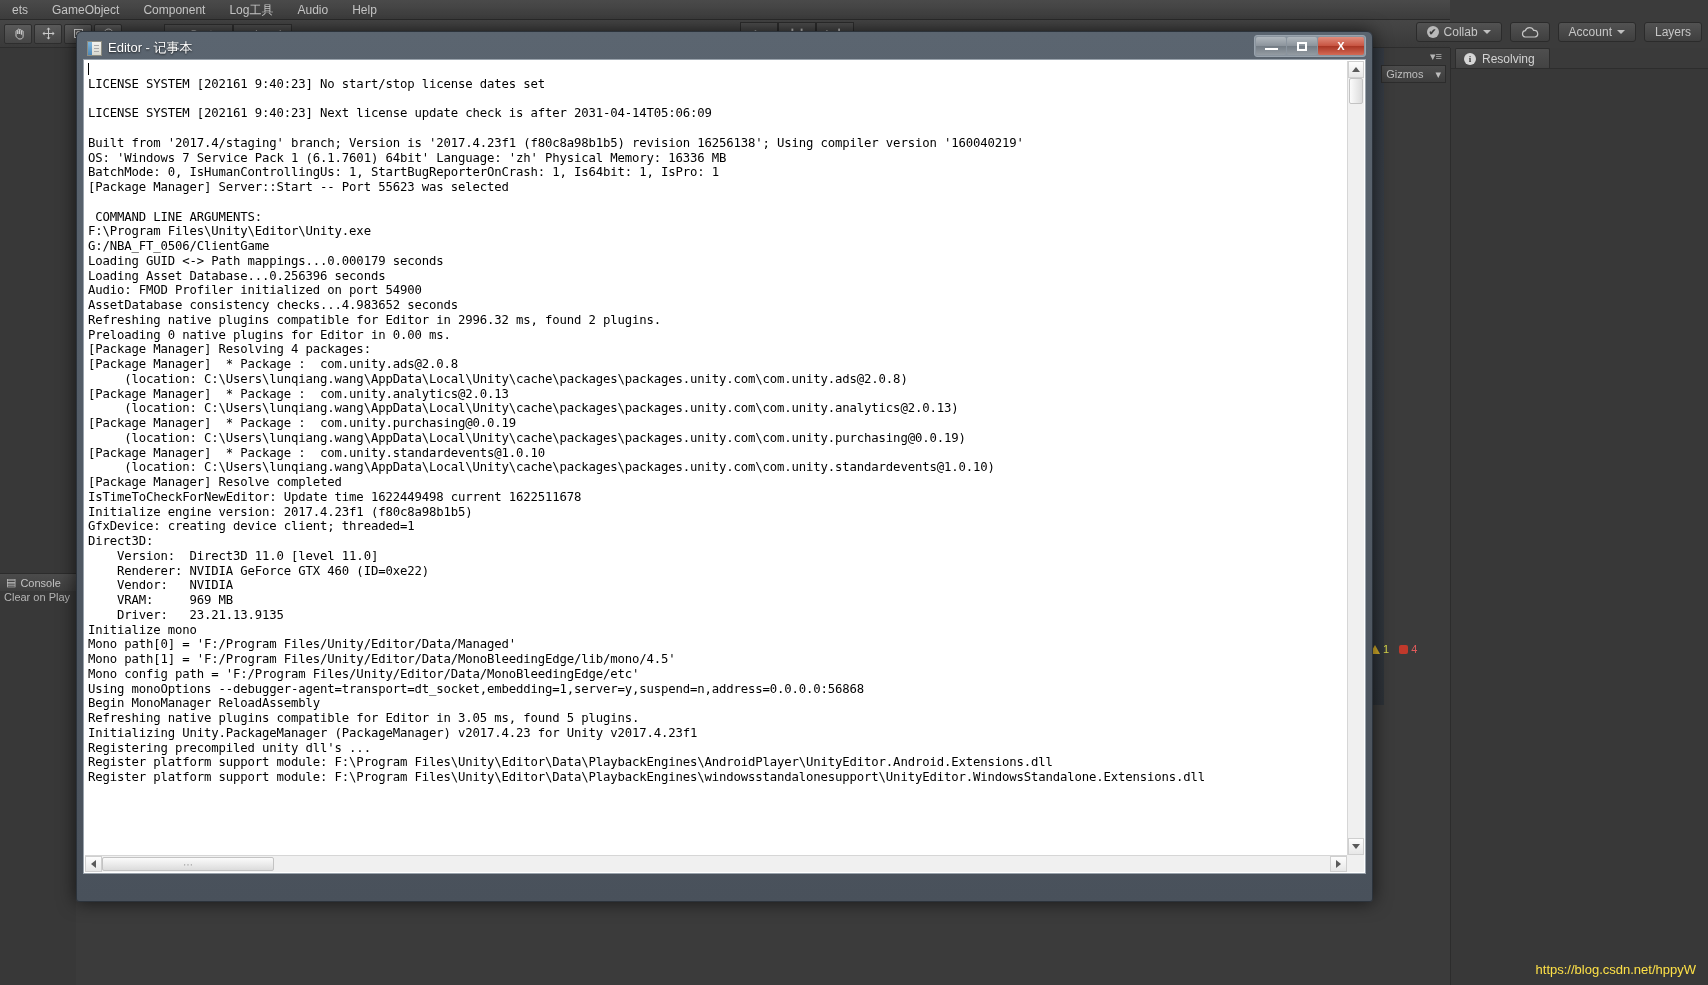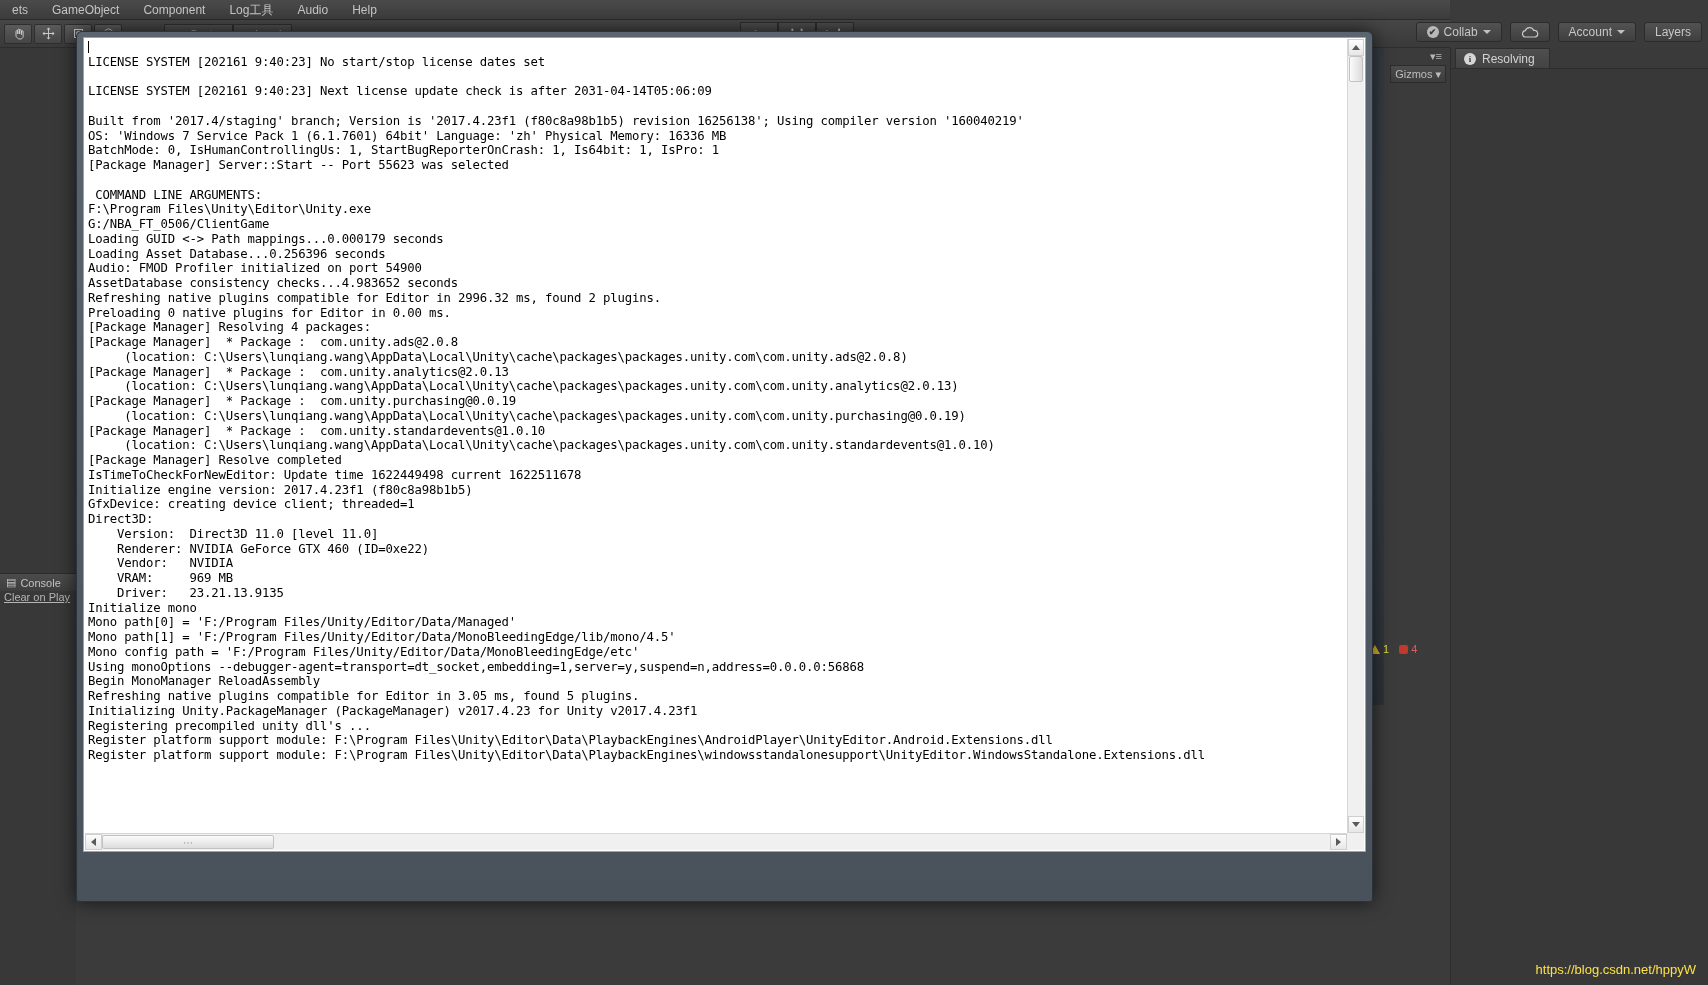--- a/index.html
+++ b/index.html
@@ -94,21 +94,21 @@
   }
   .console-tab {
     position: absolute; left: 0; top: 573px; width: 76px; height: 18px;
     background: linear-gradient(#4b4b4b, #3e3e3e);
     color: #c2c2c2; font-size: 11px;
     display: flex; align-items: center; gap: 4px; padding-left: 6px;
     border-top: 1px solid #2c2c2c;
   }
   .clear-on-play {
     position: absolute; left: 4px; top: 591px;
-    color: #b5b5b5; font-size: 11px; text-decoration: underline;
+    color: #b5b5b5; font-size: 11px;
   }
 
   
   .right-panel {
     position: absolute; right: 0; top: 48px; bottom: 0; width: 258px;
     background: #3a3a3a; border-left: 1px solid #2c2c2c;
   }
   .inspector-tab {
     position: absolute; left: 4px; top: 0; height: 20px; padding: 0 14px 0 8px;
     background: linear-gradient(#4f4f4f, #434343);
@@ -131,21 +131,21 @@
   }
   .gizmos-ham {
     position: absolute; right: 4px; top: 2px; color: #b4b4b4; font-size: 11px;
   }
   .gizmos-btn {
     position: absolute; right: 0; top: 17px;
     height: 18px; padding: 0 4px;
     background: linear-gradient(#4c4c4c, #3d3d3d);
     border: 1px solid #2c2c2c;
     color: #bebebe; font-size: 11px;
-    display: flex; align-items: center; gap: 3px;
+    display: flex; align-items: center; gap: 12px;
   }
 
   
   .status-counters {
     position: absolute; left: 1370px; top: 643px;
     display: flex; align-items: center; gap: 10px;
     font-size: 11px;
   }
   .warn-ct { color: #d8d84a; display: flex; align-items: center; gap: 3px; }
   .err-ct  { color: #e05b5b; display: flex; align-items: center; gap: 3px; }
@@ -437,20 +437,36 @@
       <span>Resolving</span>
     </div>
     <div class="inspector-body"></div>
   </div>
 
   <div class="watermark">https://blog.csdn.net/hppyW</div>
 </div>
 
 <div id="notepad">
 
+  <div class="np-titlebar">
+    <div class="np-icon"></div>
+    <div class="np-title">Editor - 记事本</div>
+
+    <div class="np-winbtns">
+      <div class="np-wb">
+        <span class="wb-min"></span>
+      </div>
+      <div class="np-wb">
+        <span class="wb-max"></span>
+      </div>
+      <div class="np-wb close">
+        <span>X</span>
+      </div>
+    </div>
+  </div>
 
 
   <div class="np-clientarea">
 
     <div class="np-textarea">
       <div id="log-text"><div><span class="caret"></span></div><div>LICENSE SYSTEM [202161 9:40:23] No start/stop license dates set</div><div>&nbsp;</div><div>LICENSE SYSTEM [202161 9:40:23] Next license update check is after 2031-04-14T05:06:09</div><div>&nbsp;</div><div>Built from '2017.4/staging' branch; Version is '2017.4.23f1 (f80c8a98b1b5) revision 16256138'; Using compiler version '160040219'</div><div>OS: 'Windows 7 Service Pack 1 (6.1.7601) 64bit' Language: 'zh' Physical Memory: 16336 MB</div><div>BatchMode: 0, IsHumanControllingUs: 1, StartBugReporterOnCrash: 1, Is64bit: 1, IsPro: 1</div><div>[Package Manager] Server::Start -- Port 55623 was selected</div><div>&nbsp;</div><div> COMMAND LINE ARGUMENTS:</div><div>F:\Program Files\Unity\Editor\Unity.exe</div><div>G:/NBA_FT_0506/ClientGame</div><div>Loading GUID &lt;-&gt; Path mappings...0.000179 seconds</div><div>Loading Asset Database...0.256396 seconds</div><div>Audio: FMOD Profiler initialized on port 54900</div><div>AssetDatabase consistency checks...4.983652 seconds</div><div>Refreshing native plugins compatible for Editor in 2996.32 ms, found 2 plugins.</div><div>Preloading 0 native plugins for Editor in 0.00 ms.</div><div>[Package Manager] Resolving 4 packages:</div><div>[Package Manager]  * Package :  com.unity.ads@2.0.8</div><div>     (location: C:\Users\lunqiang.wang\AppData\Local\Unity\cache\packages\packages.unity.com\com.unity.ads@2.0.8)</div><div>[Package Manager]  * Package :  com.unity.analytics@2.0.13</div><div>     (location: C:\Users\lunqiang.wang\AppData\Local\Unity\cache\packages\packages.unity.com\com.unity.analytics@2.0.13)</div><div>[Package Manager]  * Package :  com.unity.purchasing@0.0.19</div><div>     (location: C:\Users\lunqiang.wang\AppData\Local\Unity\cache\packages\packages.unity.com\com.unity.purchasing@0.0.19)</div><div>[Package Manager]  * Package :  com.unity.standardevents@1.0.10</div><div>     (location: C:\Users\lunqiang.wang\AppData\Local\Unity\cache\packages\packages.unity.com\com.unity.standardevents@1.0.10)</div><div>[Package Manager] Resolve completed</div><div>IsTimeToCheckForNewEditor: Update time 1622449498 current 1622511678</div><div>Initialize engine version: 2017.4.23f1 (f80c8a98b1b5)</div><div>GfxDevice: creating device client; threaded=1</div><div>Direct3D:</div><div>    Version:  Direct3D 11.0 [level 11.0]</div><div>    Renderer: NVIDIA GeForce GTX 460 (ID=0xe22)</div><div>    Vendor:   NVIDIA</div><div>    VRAM:     969 MB</div><div>    Driver:   23.21.13.9135</div><div>Initialize mono</div><div>Mono path[0] = 'F:/Program Files/Unity/Editor/Data/Managed'</div><div>Mono path[1] = 'F:/Program Files/Unity/Editor/Data/MonoBleedingEdge/lib/mono/4.5'</div><div>Mono config path = 'F:/Program Files/Unity/Editor/Data/MonoBleedingEdge/etc'</div><div>Using monoOptions --debugger-agent=transport=dt_socket,embedding=1,server=y,suspend=n,address=0.0.0.0:56868</div><div>Begin MonoManager ReloadAssembly</div><div>Refreshing native plugins compatible for Editor in 3.05 ms, found 5 plugins.</div><div>Initializing Unity.PackageManager (PackageManager) v2017.4.23 for Unity v2017.4.23f1</div><div>Registering precompiled unity dll's ...</div><div>Register platform support module: F:\Program Files\Unity\Editor\Data\PlaybackEngines\AndroidPlayer\UnityEditor.Android.Extensions.dll</div><div>Register platform support module: F:\Program Files\Unity\Editor\Data\PlaybackEngines\windowsstandalonesupport\UnityEditor.WindowsStandalone.Extensions.dll</div></div>
     </div>
 
     <div class="np-vscroll">
       <div class="sb-btn">

